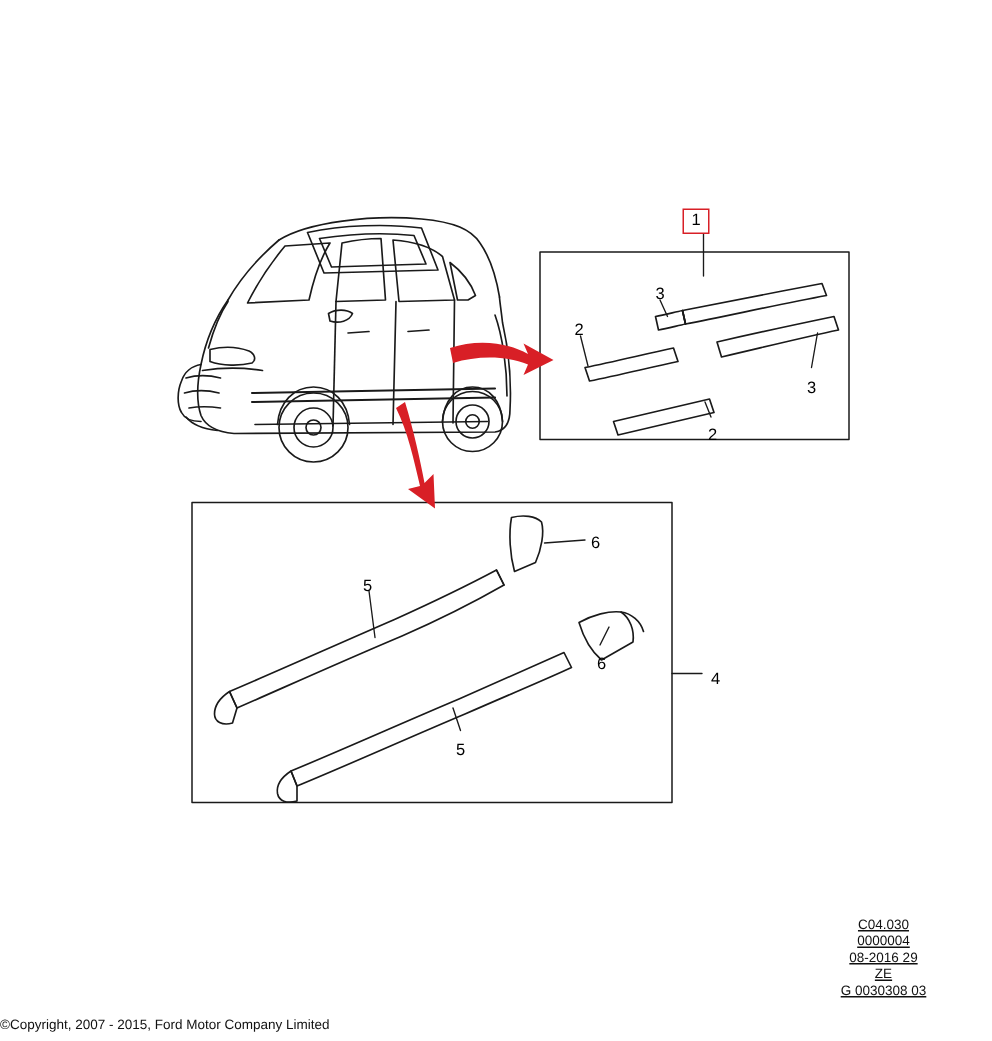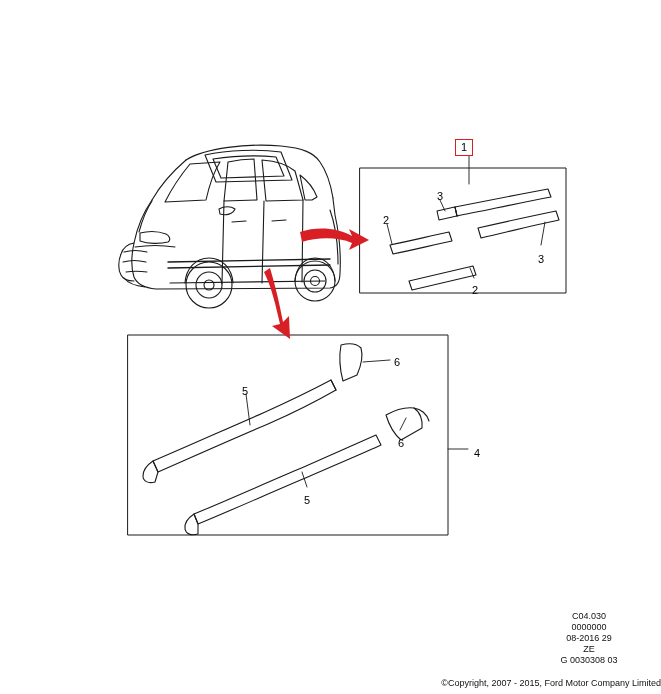--- a/index.html
+++ b/index.html
@@ -42,27 +42,28 @@
   }
   .footer-block {
     position: absolute;
     right: 12px;
     bottom: 28px;
     text-align: center;
     font-size: 9px;
     line-height: 11px;
     color: #111;
     width: 120px;
+    text-decoration: underline;
   }
   .copyright {
     position: absolute;
     left: 0;
     right: 0;
     bottom: 6px;
-    text-align: right;
+    text-align: left;
     font-size: 9px;
     color: #111;
   }
 </style>
 </head>
 <body>
 
 <div id="diagram-root">
 
   <svg class="svg-layer" viewBox="0 0 661 694">
@@ -195,21 +196,21 @@
   <div class="callout" style="left:538px; top:253px;">3</div>
   <div class="callout" style="left:472px; top:284px;">2</div>
   <div class="callout" style="left:394px; top:356px;">6</div>
   <div class="callout" style="left:242px; top:385px;">5</div>
   <div class="callout" style="left:398px; top:437px;">6</div>
   <div class="callout" style="left:474px; top:447px;">4</div>
   <div class="callout" style="left:304px; top:494px;">5</div>
 
   <div class="footer-block">
     <div>C04.030</div>
-    <div>0000000</div>
+    <div>0000004</div>
     <div>08-2016 29</div>
     <div>ZE</div>
     <div>G 0030308 03</div>
   </div>
 
   <div class="copyright">©Copyright, 2007 - 2015, Ford Motor Company Limited</div>
 
 </div>
 
 </body></html>

